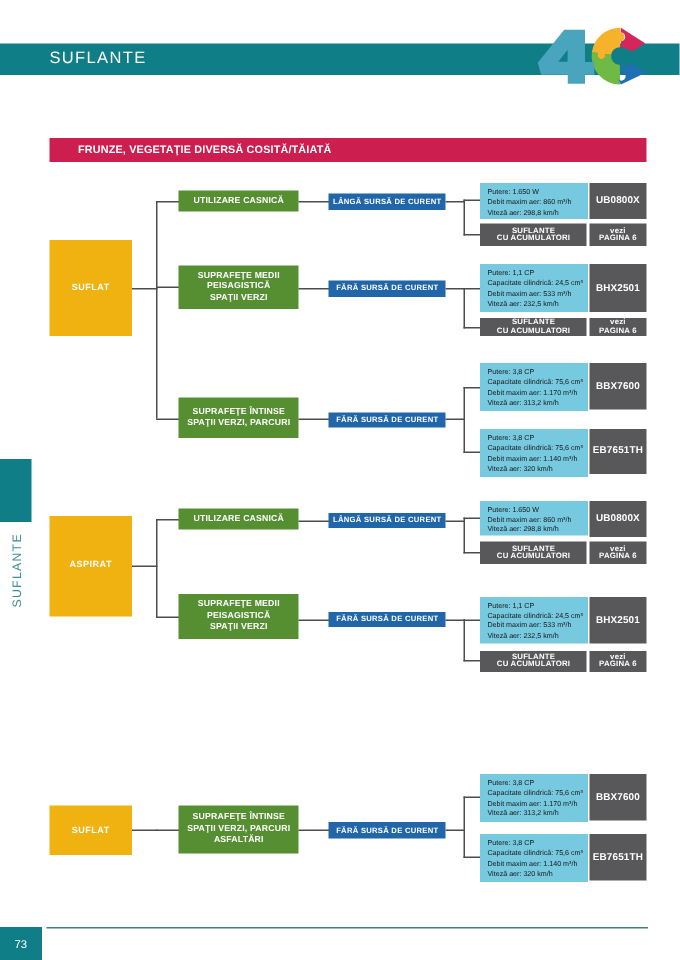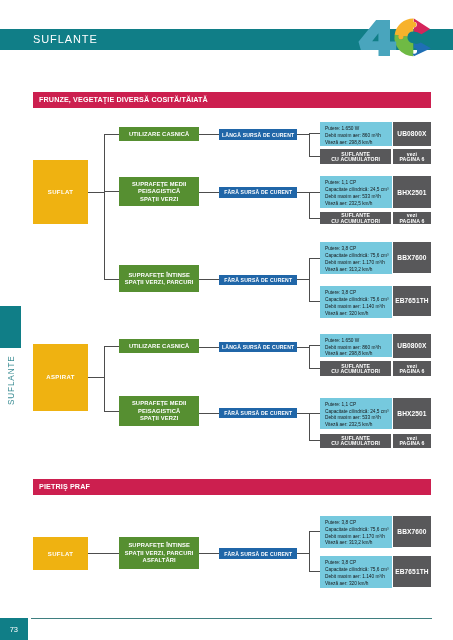--- a/index.html
+++ b/index.html
@@ -12,21 +12,21 @@
   .hdr-title{position:absolute;left:33px;top:32.5px;font-size:11px;letter-spacing:.9px;color:#fff;
      font-weight:400;line-height:13px;}
   .ltab{background:#107E87;}
   .ltab-label{position:absolute;left:7px;top:354.5px;width:9px;height:50px;color:#3E8E95;font-size:8.2px;
      letter-spacing:.85px;writing-mode:vertical-rl;transform:rotate(180deg);
      display:flex;align-items:flex-end;justify-content:center;line-height:9px;}
   .pg{position:absolute;left:0;top:618px;width:27.7px;height:22px;background:#107E87;color:#fff;
       font-size:7.5px;display:flex;align-items:center;justify-content:center;}
   .pg-rule{position:absolute;left:31px;top:618px;width:400.6px;height:1px;background:#3F7F80;}
   .sec-bar{background:#CC1F4F;color:#fff;font-size:7.2px;font-weight:bold;letter-spacing:.12px;
-     display:flex;align-items:center;padding-left:6px;}
+     display:flex;align-items:center;padding-left:19px;}
   .ybox{background:#EFB211;color:#fff;font-size:6px;font-weight:bold;letter-spacing:.35px;
      display:flex;align-items:center;justify-content:center;}
   .gbox{background:#568F31;color:#fff;font-size:5.8px;font-weight:bold;letter-spacing:.12px;padding-top:0.9px;
      display:flex;flex-direction:column;align-items:center;justify-content:center;text-align:center;}
   .gbox > div{line-height:7.7px;}
   .bbox{background:#2066A8;color:#fff;font-size:5.1px;font-weight:bold;letter-spacing:.18px;
      display:flex;align-items:center;justify-content:center;}
   .spec{background:#76C9DE;color:#17181A;font-size:4.75px;padding:4.0px 0 0 4.8px;}
   .spec > div{line-height:6.9px;}
   .model{background:#58585A;color:#fff;font-size:6.6px;font-weight:bold;letter-spacing:.1px;
@@ -175,21 +175,20 @@
     </div>
 <div class="model" style="left:392.6px;top:397.6px;width:38.7px;height:31.3px;">BHX2501</div>
 <div class="gtag" style="left:320.2px;top:433.9px;width:71.0px;height:14.0px;">
       <div>SUFLANTE</div>
       <div>CU ACUMULATORI</div>
     </div>
 <div class="gtag" style="left:392.6px;top:433.9px;width:38.7px;height:14.0px;">
       <div>vezi</div>
       <div>PAGINA 6</div>
     </div>
-<div class="sec-bar" style="left:33.0px;top:479.0px;width:398.0px;height:15.9px;">PIETRIŞ PRAF</div>
 <div class="ybox" style="left:33.0px;top:537.0px;width:55.0px;height:33.0px;">SUFLAT</div>
 <div class="ln" style="left:88.00px;top:553.05px;width:16.90px;height:0.90px"></div>
 <div class="ln" style="left:104.00px;top:552.50px;width:16.30px;height:0.90px"></div>
 <div class="gbox" style="left:119.4px;top:537.3px;width:79.6px;height:31.3px;">
       <div>SUPRAFEŢE ÎNTINSE</div>
       <div>SPAŢII VERZI, PARCURI</div>
       <div>ASFALTĂRI</div>
     </div>
 <div class="ln" style="left:199.00px;top:553.15px;width:21.20px;height:0.90px"></div>
 <div class="bbox" style="left:219.3px;top:548.4px;width:77.8px;height:10.4px;">FĂRĂ SURSĂ DE CURENT</div>

